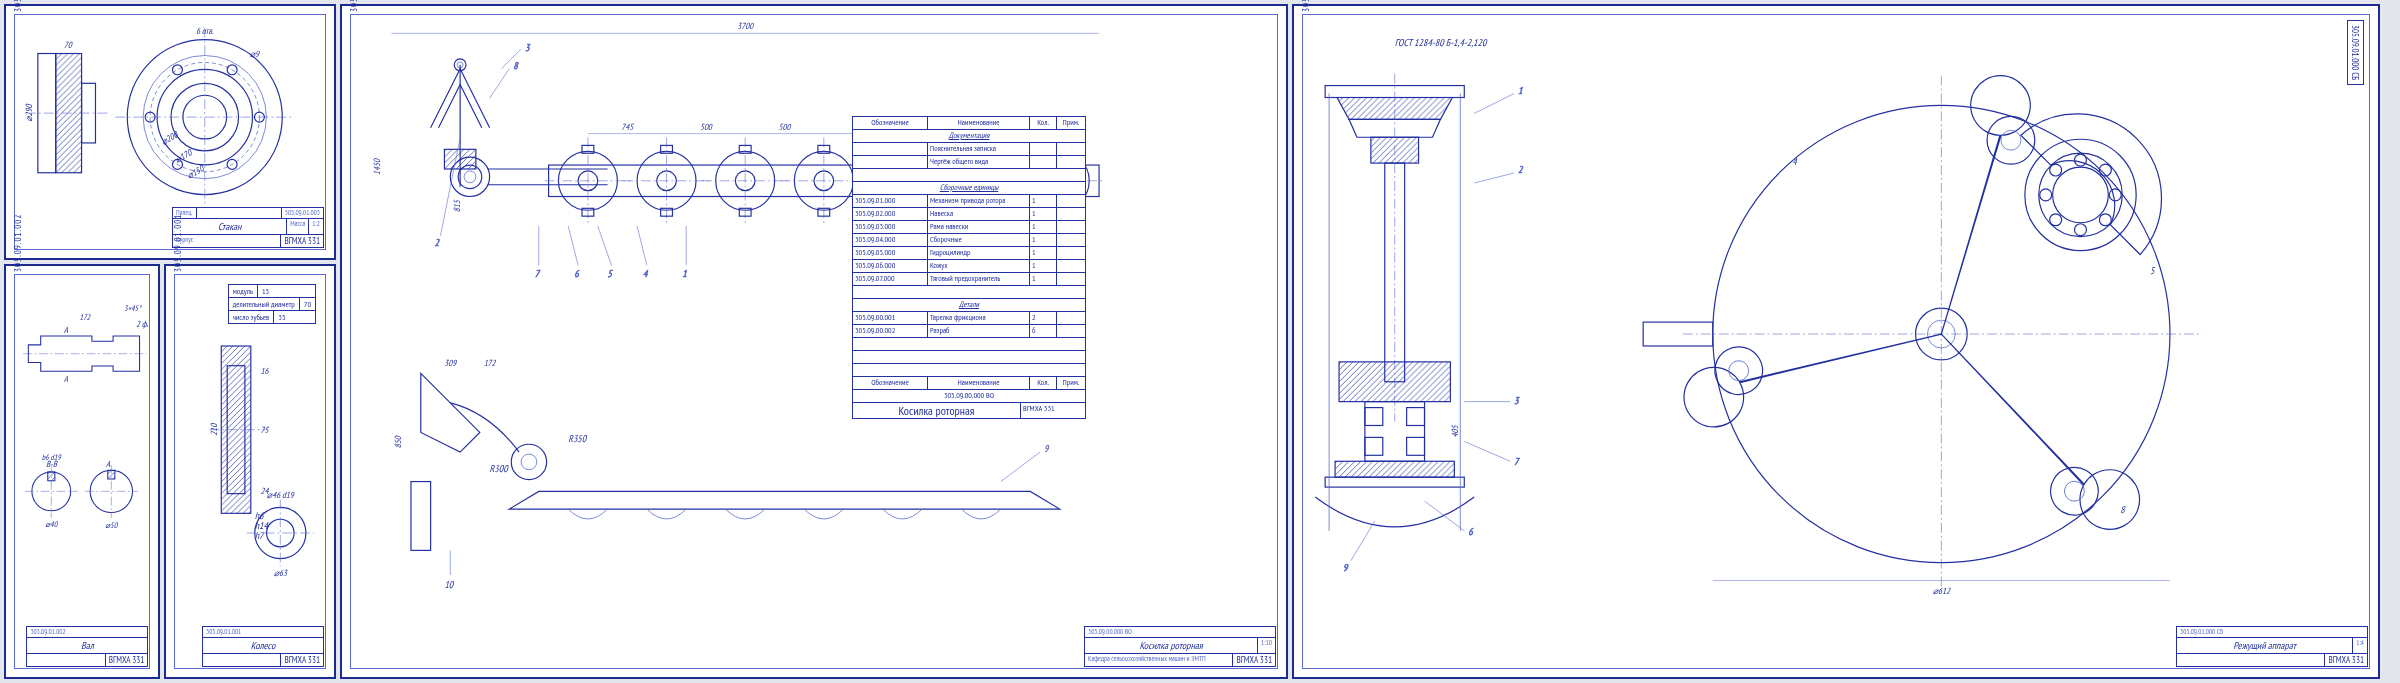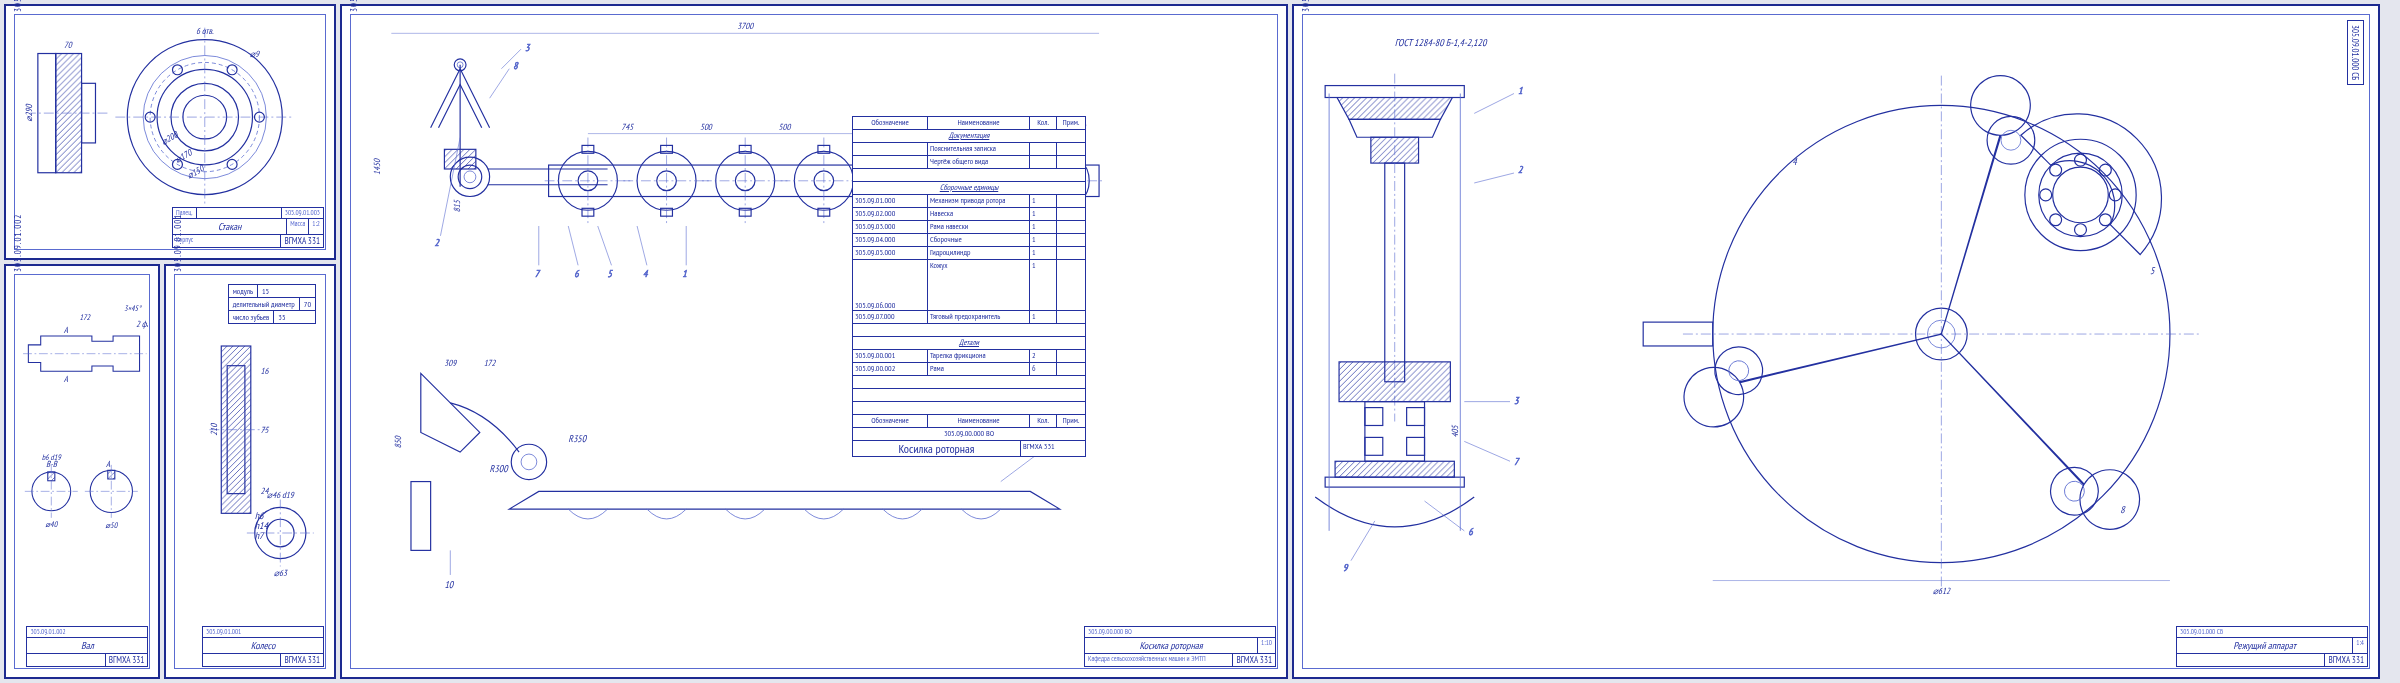--- a/index.html
+++ b/index.html
@@ -431,21 +431,21 @@
           <div class="scell" style="width:22px;">1</div>
           <div class="scell" style="width:24px;"></div>
         </div>
       <div class="srow">
           <div class="scell" style="width:70px;">305.09.05.000</div>
           <div class="scell" style="flex:1;">Гидроцилиндр</div>
           <div class="scell" style="width:22px;">1</div>
           <div class="scell" style="width:24px;"></div>
         </div>
       <div class="srow">
-          <div class="scell" style="width:70px;margin-top:40px;">305.09.06.000</div>
+          <div class="scell" style="width:70px;">305.09.06.000</div>
           <div class="scell" style="flex:1;">Кожух</div>
           <div class="scell" style="width:22px;">1</div>
           <div class="scell" style="width:24px;"></div>
         </div>
       <div class="srow">
           <div class="scell" style="width:70px;">305.09.07.000</div>
           <div class="scell" style="flex:1;">Тяговый предохранитель</div>
           <div class="scell" style="width:22px;">1</div>
           <div class="scell" style="width:24px;"></div>
         </div>
@@ -454,21 +454,21 @@
           <div class="ssec">Детали</div>
         </div>
       <div class="srow">
           <div class="scell" style="width:70px;">305.09.00.001</div>
           <div class="scell" style="flex:1;">Тарелка фрикциона</div>
           <div class="scell" style="width:22px;">2</div>
           <div class="scell" style="width:24px;"></div>
         </div>
       <div class="srow">
           <div class="scell" style="width:70px;">305.09.00.002</div>
-          <div class="scell" style="flex:1;">Рама</div>
+          <div class="scell" style="flex:1;">Разраб</div>
           <div class="scell" style="width:22px;">6</div>
           <div class="scell" style="width:24px;"></div>
         </div>
       <div class="srow"></div>
         <div class="srow"></div>
         <div class="srow"></div>
       <div class="srow shead">
         <div class="scell" style="width:70px;">Обозначение</div>
         <div class="scell" style="flex:1;">Наименование</div>
         <div class="scell" style="width:22px;">Кол.</div>

